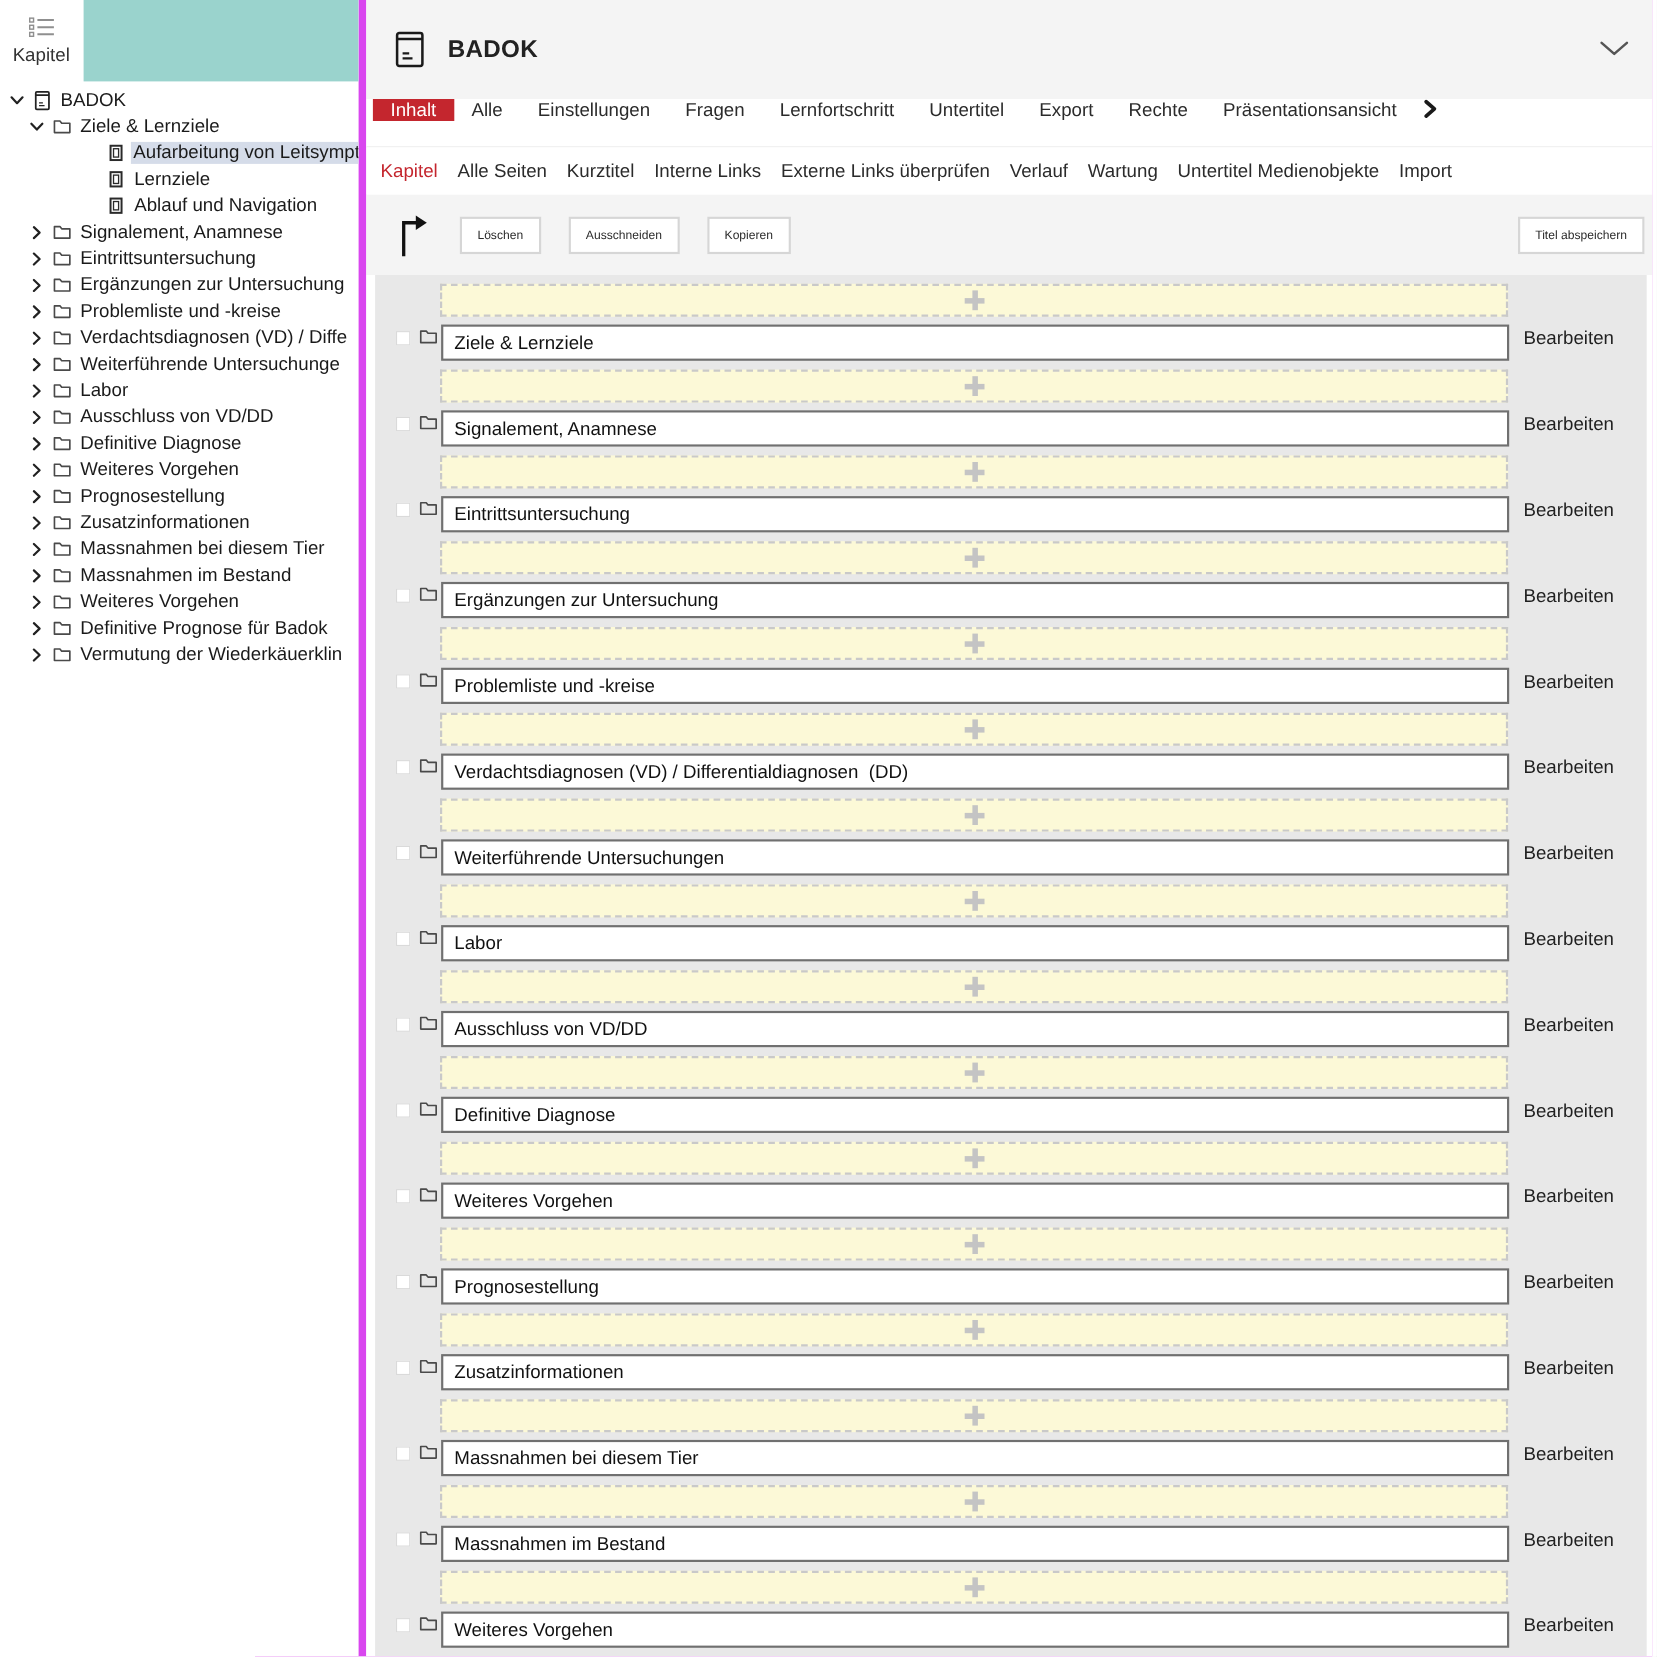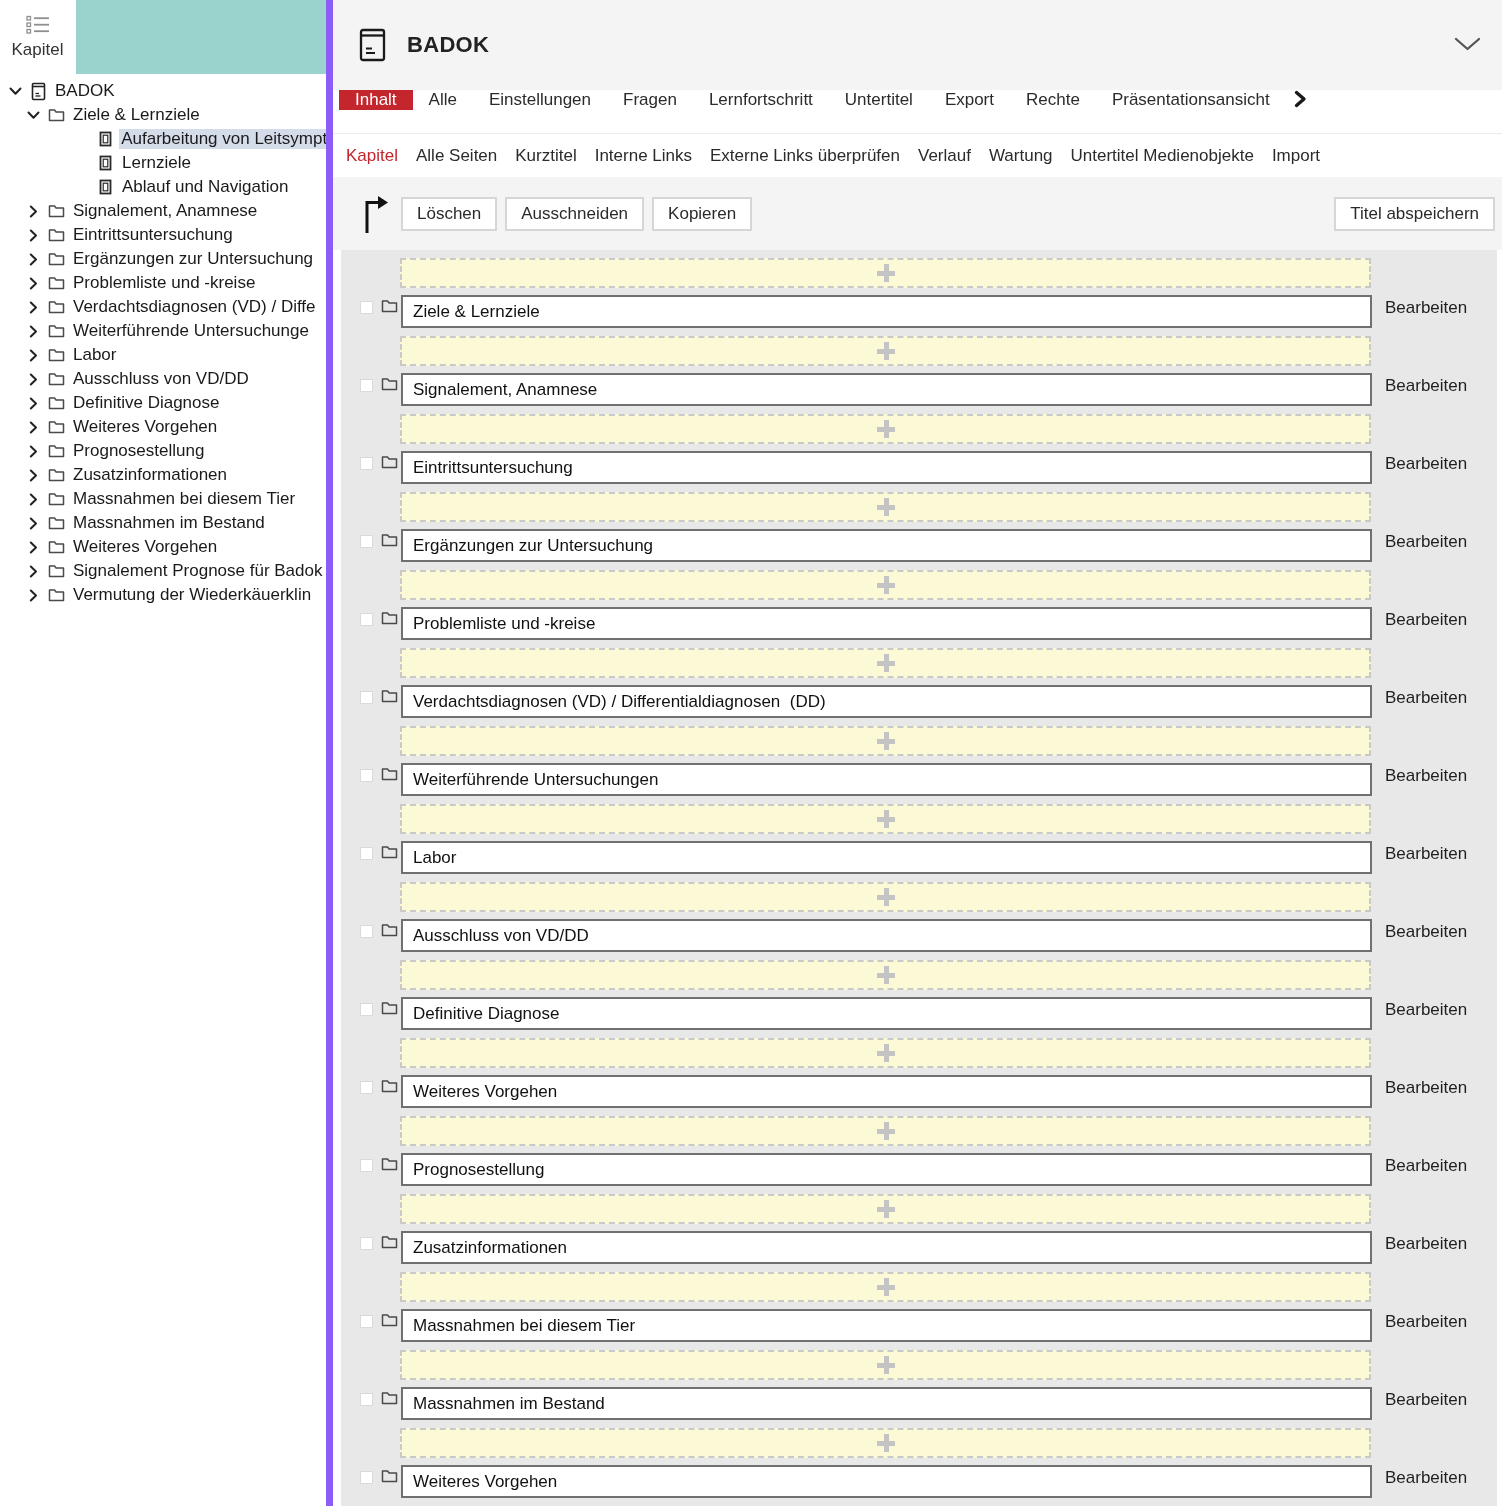--- a/index.html
+++ b/index.html
@@ -1,17 +1,17 @@
 <!DOCTYPE html>
 <html><head>
 <meta charset="utf-8">
 <style>
   html,body{margin:0;padding:0;background:#fff;}
   body{width:1506px;height:1506px;font-family:"Liberation Sans",sans-serif;-webkit-font-smoothing:antialiased;}
-  .app{position:relative;width:1502px;height:1506px;overflow:hidden;background:#8b5cf6;}
+  .app{position:relative;width:1502px;height:1506px;overflow:hidden;background:#d946ef;}
 
   
   .sidebar{position:absolute;left:0;top:0;width:326px;height:1506px;background:#fff;overflow:hidden;}
   .sidebar-top{position:relative;height:74px;}
   .kapitel-tab{position:absolute;left:0;top:0;width:75px;height:74px;background:#fff;display:flex;flex-direction:column;align-items:center;justify-content:center;gap:5px;cursor:pointer;}
   .kapitel-label{font-size:17px;color:#333;}
   .teal-block{position:absolute;left:76px;top:0;width:250px;height:74px;background:#9ad3cd;}
   .tree{padding-top:5px;overflow:hidden;}
   .tree-item{height:24px;display:flex;align-items:center;font-size:17px;color:#1a1a1a;white-space:nowrap;cursor:pointer;}
   .tree-item.lvl0{padding-left:8px;}
@@ -33,21 +33,21 @@
   .tab{display:flex;align-items:center;padding:0 16px;font-size:17px;color:#2b2b2b;cursor:pointer;}
   .tab.active{background:#c4262e;color:#fff;}
   .tabs-chevron{display:flex;align-items:center;margin-left:8px;cursor:pointer;}
 
   .subtabbar{height:43px;background:#fff;display:flex;align-items:center;padding-left:4px;}
   .subtab{padding:0 9px;font-size:17px;color:#2b2b2b;cursor:pointer;}
   .subtab.active{color:#c4262e;}
 
   .toolbar{height:73px;background:#f4f4f4;display:flex;align-items:center;padding:0 11px 0 27px;box-sizing:border-box;}
   .turn-arrow{margin-right:12px;display:flex;}
-  .btn{background:#fff;border:2px solid #d6d6d6;height:34px;padding:0 14px;font-size:17px;color:#2b2b2b;display:flex;align-items:center;font-family:inherit;cursor:pointer;margin-right:8px;}
+  .btn{background:#fff;border:2px solid #d6d6d6;height:34px;padding:0 14px;font-size:11px;color:#2b2b2b;display:flex;align-items:center;font-family:inherit;cursor:pointer;margin-right:8px;margin-left:17px;}
   .btn-save{margin-left:auto;margin-right:0;}
 
   .content-wrap{height:1256px;background:#fff;padding:0 9px 0 8px;box-sizing:border-box;}
   .content{background:#e8e8e8;height:100%;overflow:hidden;padding-top:8px;box-sizing:border-box;}
   .insert-bar{margin-left:59px;width:971px;height:30px;background:#fcf9d7;border:2px dashed #c9c9c9;box-sizing:border-box;position:relative;margin-bottom:7px;cursor:pointer;}
   .plus-icon{position:absolute;left:50%;top:50%;width:18px;height:18px;transform:translate(-50%,-50%);}
   .plus-icon::before,.plus-icon::after{content:"";position:absolute;background:#c4c4c4;}
   .plus-icon::before{left:0;top:7px;width:18px;height:5px;}
   .plus-icon::after{left:7px;top:0;width:5px;height:18px;}
   .chapter-row{display:flex;align-items:flex-start;height:33px;margin-bottom:8px;}
@@ -334,21 +334,21 @@
           <span class="icn exp-icon">
             <svg width="9" height="13" viewBox="0 0 9 13">
               <polyline points="1.8,1.5 7,6.5 1.8,11.5" fill="none" stroke="#222" stroke-width="2" stroke-linecap="round" stroke-linejoin="round"></polyline>
             </svg>
           </span>
           <span class="icn node-icon">
             <svg width="17" height="14" viewBox="0 0 17 14">
               <path d="M1.5 12.5 V2 h5 l1.6 2 h7.4 v8.5 z" fill="none" stroke="#4a4a4a" stroke-width="1.5" stroke-linejoin="round"></path>
             </svg>
           </span>
-          <span class="tree-label">Signalement Prognose für Badok</span>
+          <span class="tree-label">Definitive Prognose für Badok</span>
         </div>
         <div class="tree-item lvl1">
           <span class="icn exp-icon">
             <svg width="9" height="13" viewBox="0 0 9 13">
               <polyline points="1.8,1.5 7,6.5 1.8,11.5" fill="none" stroke="#222" stroke-width="2" stroke-linecap="round" stroke-linejoin="round"></polyline>
             </svg>
           </span>
           <span class="icn node-icon">
             <svg width="17" height="14" viewBox="0 0 17 14">
               <path d="M1.5 12.5 V2 h5 l1.6 2 h7.4 v8.5 z" fill="none" stroke="#4a4a4a" stroke-width="1.5" stroke-linejoin="round"></path>

